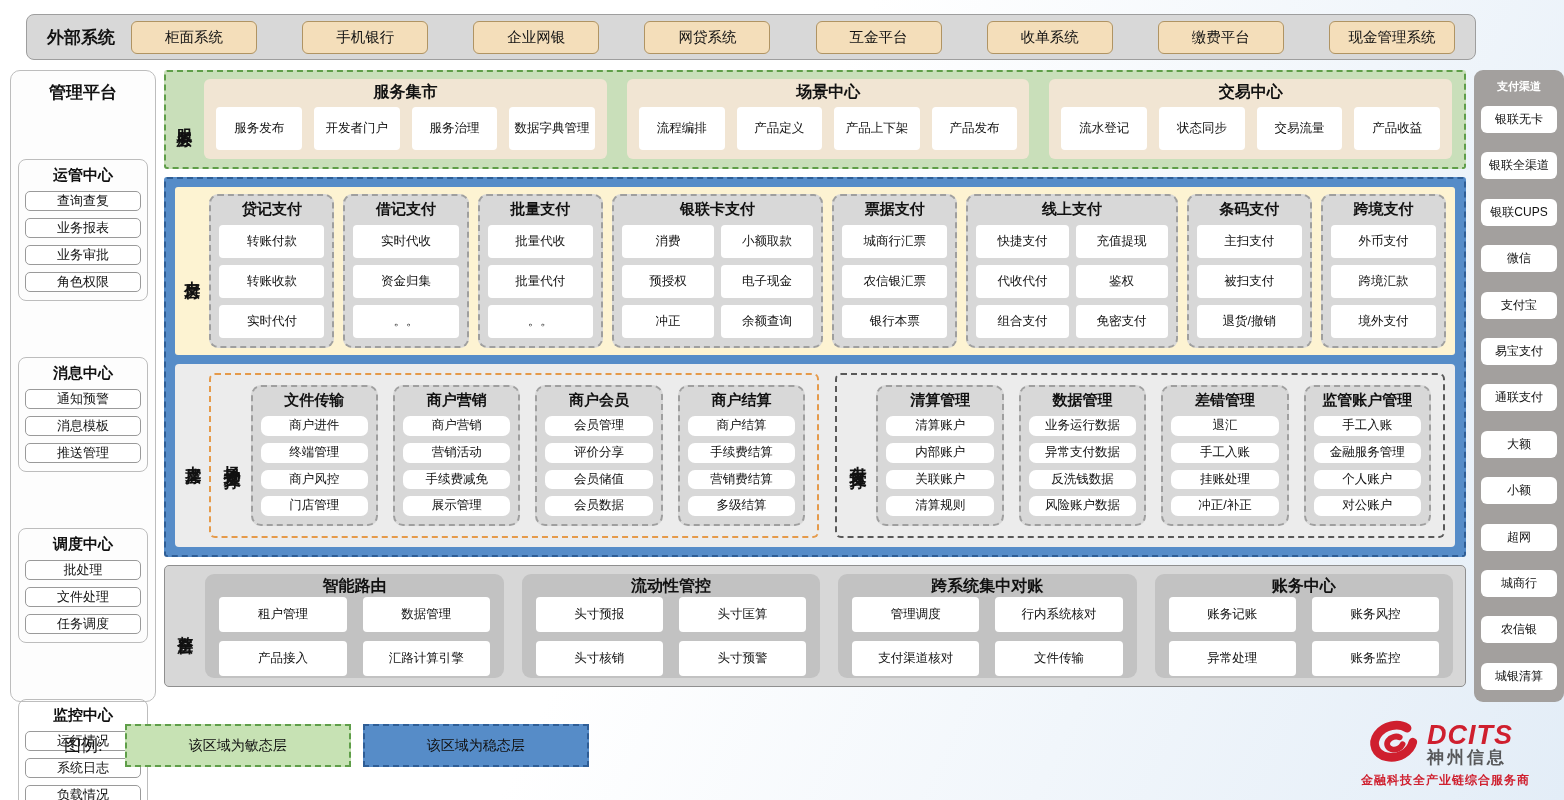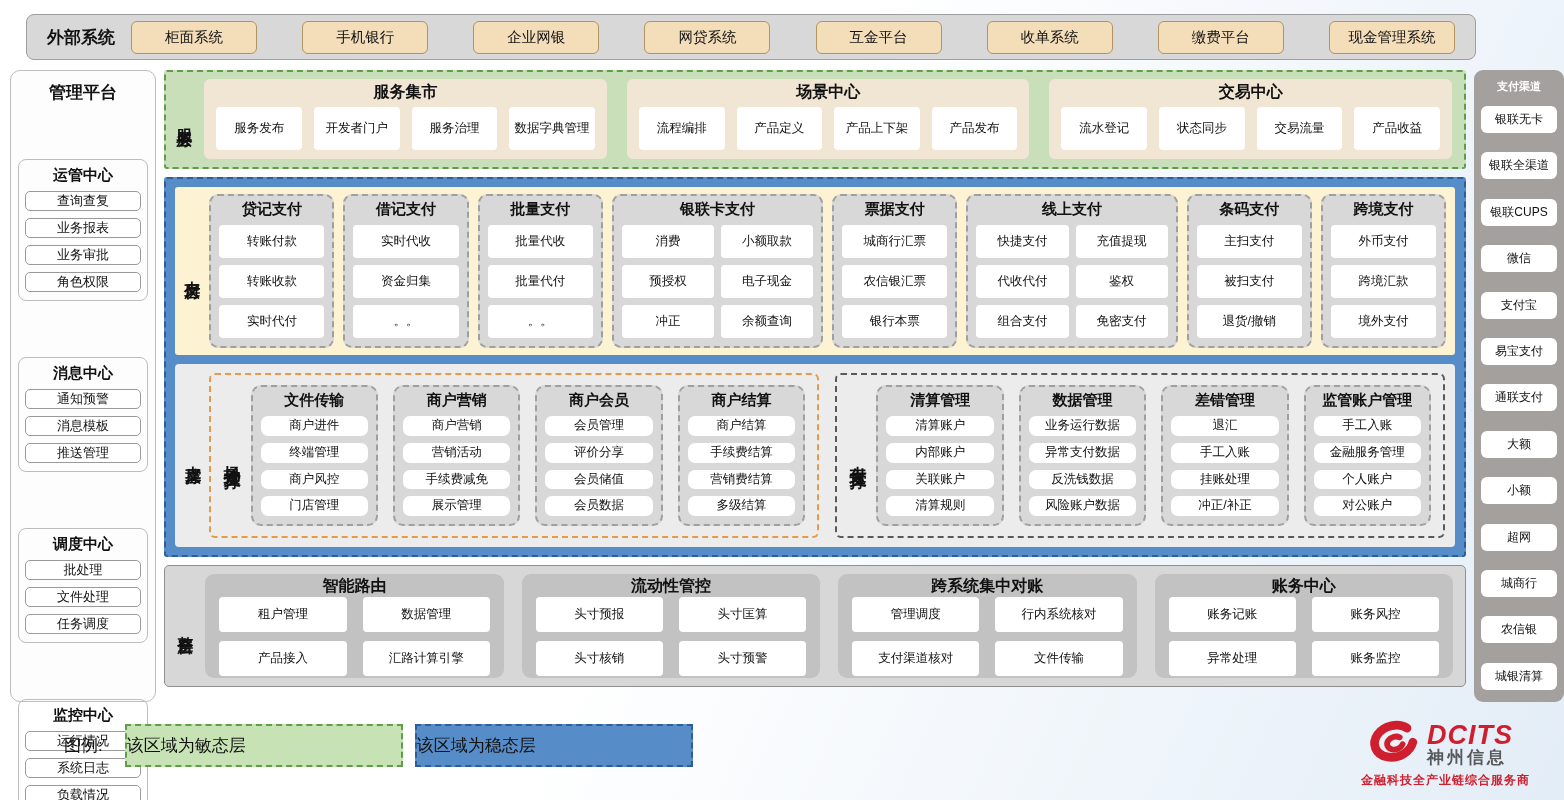--- a/index.html
+++ b/index.html
@@ -115,22 +115,22 @@
   }
   .right-title { color:#fff; font-size:11px; font-weight:bold; text-align:center; margin-bottom:12px; white-space:nowrap; }
   .right-items { flex:1; display:flex; flex-direction:column; justify-content:space-between; }
   .channel-chip { height:27px; border-radius:6px; font-size:12px; }
   
   .footer { display:flex; align-items:flex-start; margin:22px 34px 0 64px; justify-content:space-between; }
   .legend { display:flex; align-items:center; gap:22px; }
   .legend-label { font-size:17px; }
   .legend-boxes { display:flex; gap:12px; }
   .legend-box {
-    width:278px; height:43px; display:flex; align-items:center; 
-    font-size:17px;
+    width:226px; height:43px; display:flex; align-items:center; justify-content:center;
+    font-size:14px;
   }
   .legend-box.green { background:#c7e2b4; border:2px dashed var(--agile-border,#5f9e49); }
   .legend-box.blue { background:var(--stable-fill,#5b91cc); border:2px dashed var(--stable-border,#2f5e96); }
   .logo { display:flex; flex-direction:column; align-items:center; gap:2px; margin-top:-6px; }
   .logo-top { display:flex; align-items:center; gap:4px; }
   .logo-text { display:flex; flex-direction:column; line-height:1.05; }
   .logo-name { color:var(--brand-red,#cf1f2e); font-weight:bold; font-style:italic; font-size:27px; letter-spacing:1px; }
   .logo-company { color:#57585a; font-weight:bold; font-size:17px; letter-spacing:3px; }
   .logo-tagline { color:var(--brand-red,#cf1f2e); font-weight:bold; font-size:12px; letter-spacing:1px;margin-left:13px; }
 </style>

